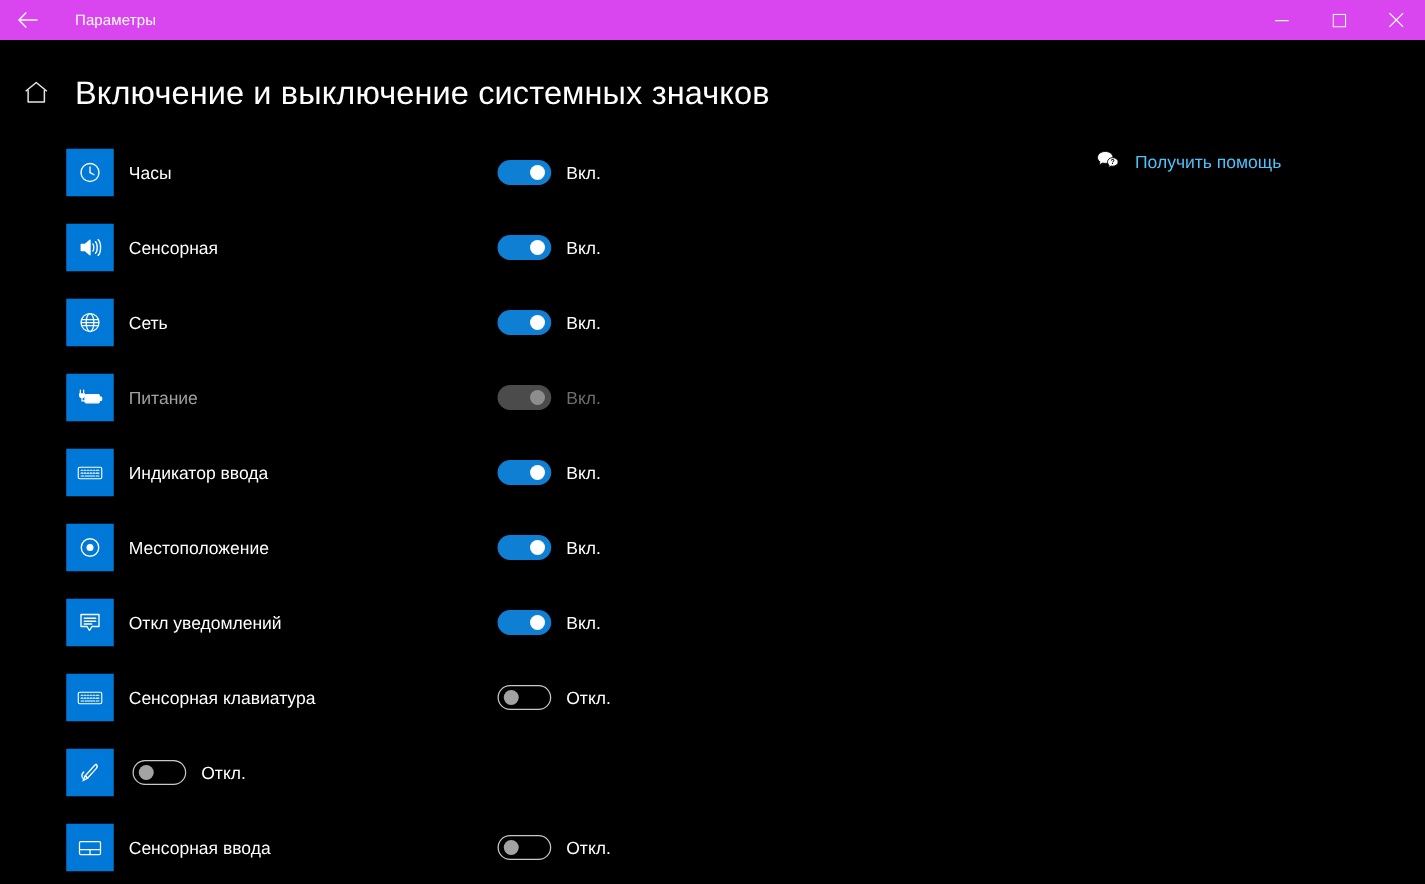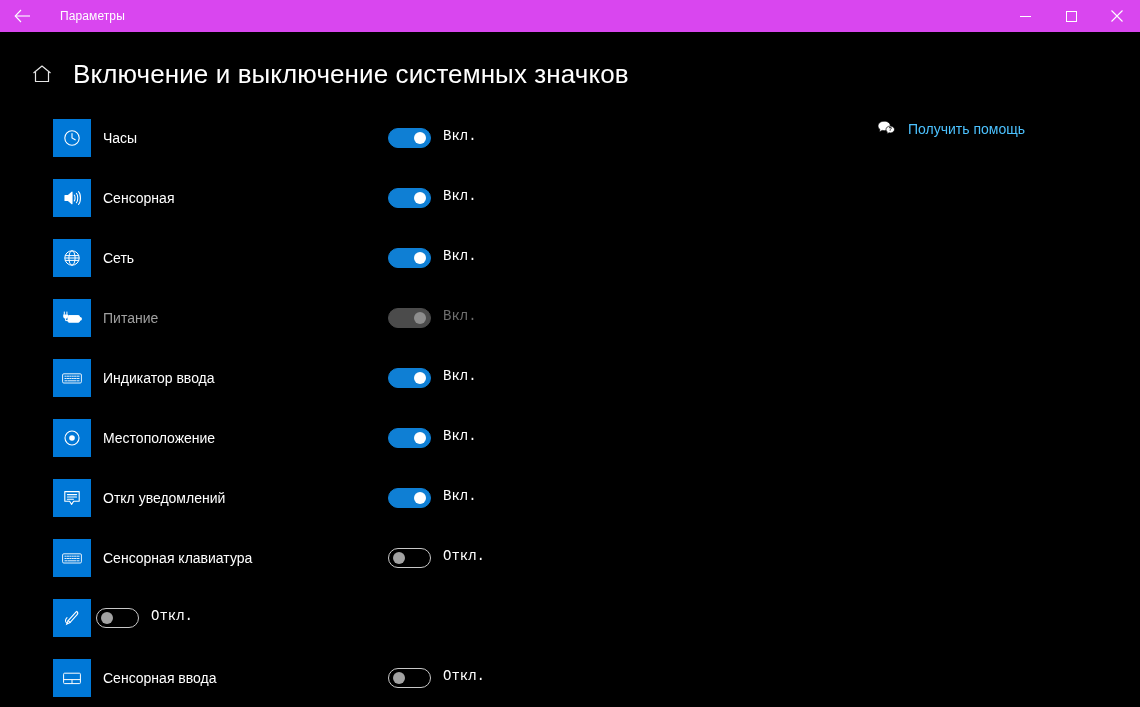--- a/index.html
+++ b/index.html
@@ -57,21 +57,21 @@
     align-items: center;
     justify-content: center;
     cursor: pointer;
   }
   .win-btn svg { display: block; }
 
   
   .page-header {
     display: flex;
     align-items: center;
-    padding-left: 29px;
+    padding-left: 16px;
     margin-top: 20px;
     height: 44px;
   }
   .home-icon {
     width: 26px;
     height: 26px;
     display: flex;
     align-items: center;
     justify-content: center;
     cursor: pointer;
@@ -125,23 +125,23 @@
     color: #ffffff;
     margin-left: 12px;
     white-space: nowrap;
     flex: 0 0 auto;
     width: 280px;
   }
   .setting-row.disabled .row-label { color: #a0a0a0; }
 
   .toggle-wrap {
     display: flex;
-    flex: 0 0 auto;
-    margin-left: 5px;
-    font-family: Liberation Mono, monospace;
+    align-items: center;
+    flex: 0 0 auto;
+    margin-left: 15px;
   }
 
   .toggle {
     width: 43px;
     height: 20px;
     border-radius: 10px;
     position: relative;
     cursor: pointer;
     flex: 0 0 auto;
     border: 1px solid transparent;

